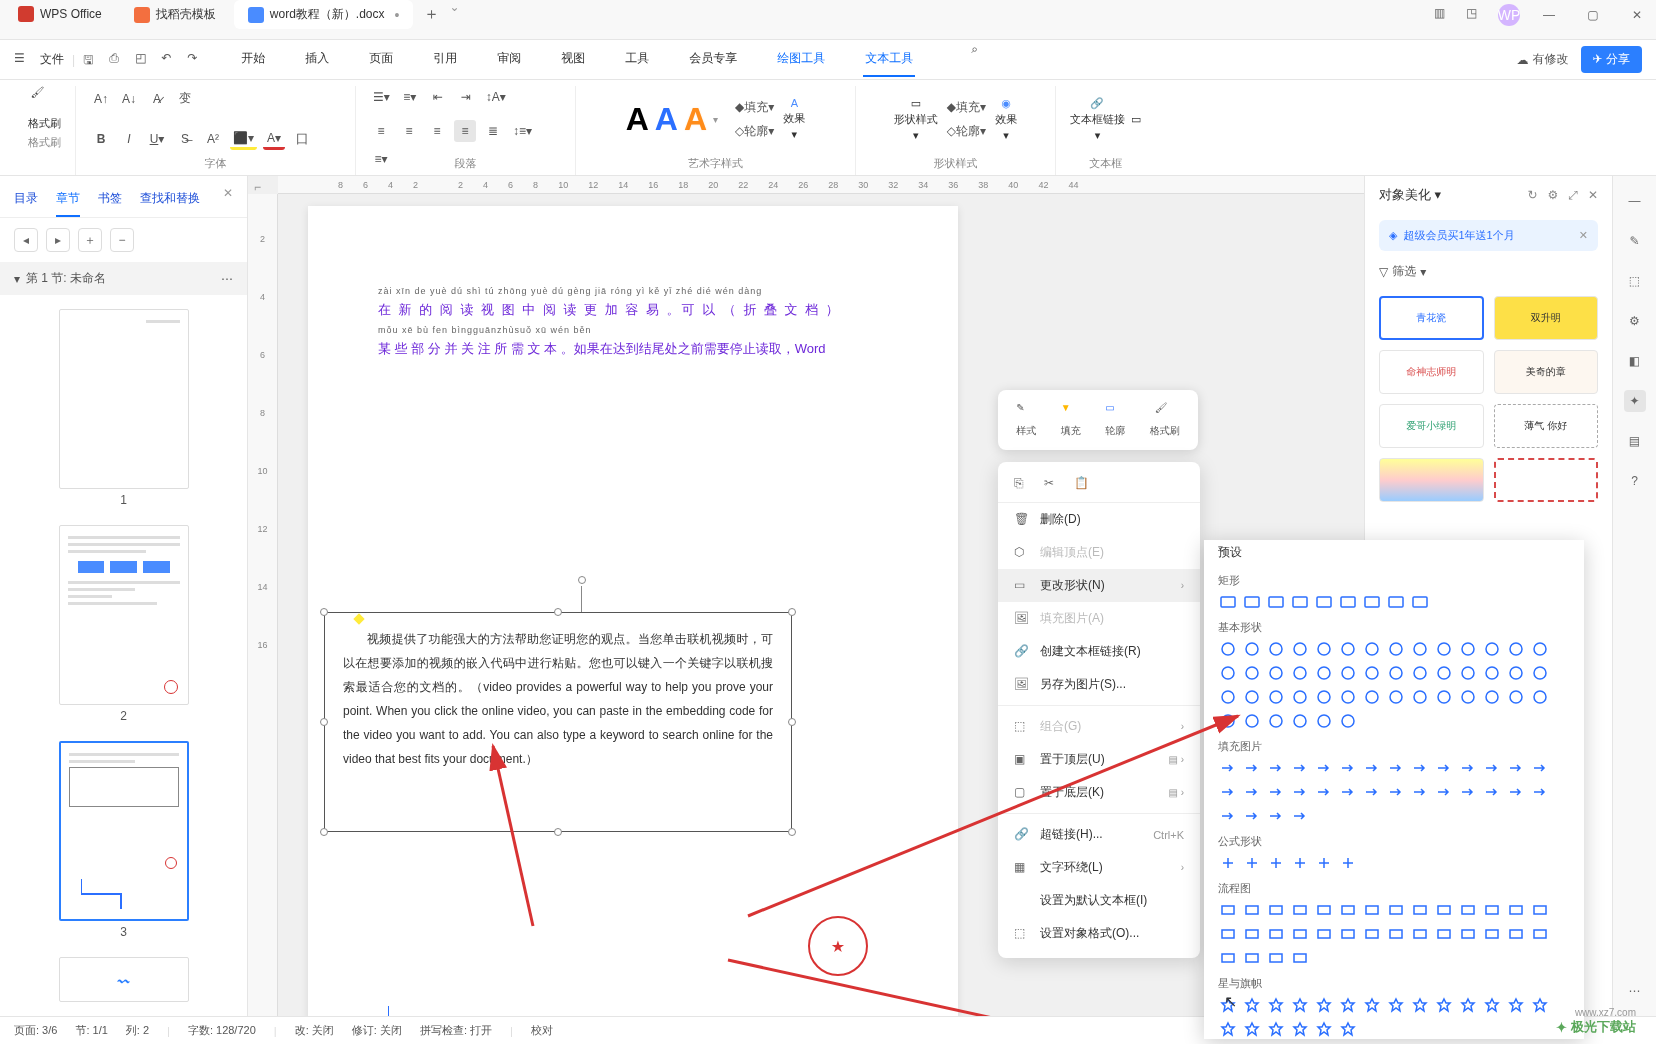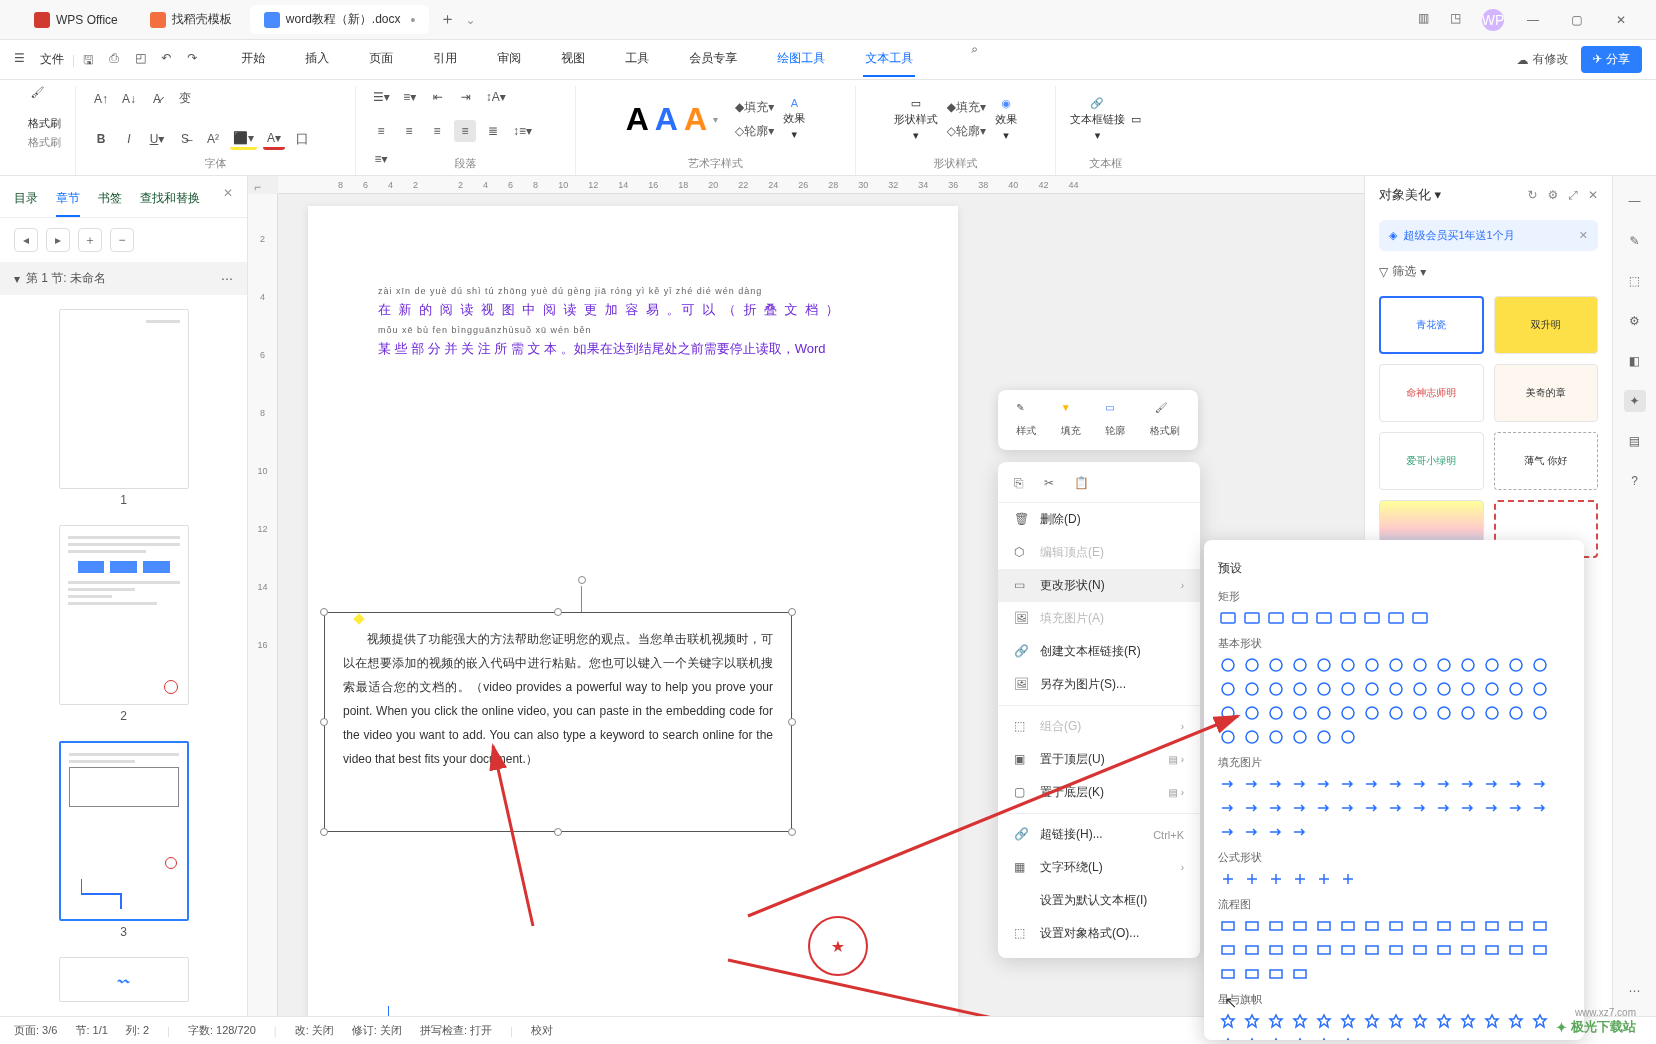--- a/index.html
+++ b/index.html
@@ -1,19 +1,19 @@
 <!DOCTYPE html>
 <html><head>
 <meta charset="utf-8">
 <style>
 * { margin: 0; padding: 0; box-sizing: border-box; font-family: 'Microsoft YaHei', sans-serif; }
 body { background: #f5f5f5; font-size: 12px; color: #333; overflow: hidden; width: 1656px; height: 1044px; position: relative; }
 
 
-.titlebar { height: 40px; background: #f8f8f8; display: flex; align-items: center; padding: 0 20px; border-bottom: 1px solid #e5e5e5; }
+.titlebar { height: 40px; background: #f8f8f8; display: flex; align-items: flex-start; padding: 0 4px; border-bottom: 1px solid #e5e5e5; }
 .tab { display: flex; align-items: center; gap: 6px; padding: 6px 14px; border-radius: 6px; margin-right: 4px; cursor: pointer; }
 .tab.active { background: #fff; }
 .tab-icon { width: 16px; height: 16px; border-radius: 3px; display: inline-block; }
 .tab-icon.red { background: #d13b2f; }
 .tab-icon.orange { background: #f36f3f; }
 .tab-icon.blue { background: #4a8cff; }
 .tab-close { color: #999; font-size: 14px; margin-left: 4px; }
 .tab-add { width: 28px; height: 28px; display: flex; align-items: center; justify-content: center; color: #666; font-size: 16px; }
 .titlebar-right { margin-left: auto; display: flex; gap: 14px; align-items: center; }
 .titlebar-right .icon { width: 18px; height: 18px; color: #666; }
@@ -45,21 +45,21 @@
 .wa1 { color: #000; }
 .wa2 { color: #2b6fff; }
 .wa3 { color: #ff8c1a; text-shadow: 0 0 2px #ff8c1a33; }
 
 
 .main { display: flex; height: calc(100% - 40px - 40px - 96px - 28px); }
 
 
 .left-panel { width: 248px; background: #fff; border-right: 1px solid #e5e5e5; display: flex; flex-direction: column; }
 .lp-tabs { display: flex; gap: 18px; padding: 10px 14px 0; border-bottom: 1px solid #eee; }
-.lp-tab { padding: 4px 0 8px; color: #14532d; cursor: pointer; }
+.lp-tab { padding: 4px 0 8px; color: #1d4ed8; cursor: pointer; }
 .lp-tab.active { color: #0f6fff; border-bottom: 2px solid #0f6fff; }
 .lp-close { margin-left: auto; color: #999; }
 .lp-toolbar { display: flex; gap: 8px; padding: 10px 14px; }
 .lp-tool { width: 24px; height: 24px; border: 1px solid #ddd; border-radius: 4px; display: flex; align-items: center; justify-content: center; color: #666; }
 .lp-section { padding: 8px 14px; background: #f3f3f3; display: flex; align-items: center; gap: 6px; color: #555; }
 .lp-thumbs { flex: 1; overflow: auto; padding: 14px; display: flex; flex-direction: column; gap: 18px; align-items: center; }
 .thumb { width: 130px; height: 180px; background: #fff; border: 1px solid #ddd; border-radius: 2px; position: relative; }
 .thumb.selected { border: 2px solid #2b7fff; }
 .thumb-num { text-align: center; font-size: 12px; color: #555; margin-top: 4px; }
 .thumb-mini { width: 130px; height: 60px; background: #fff; border: 1px solid #ddd; border-radius: 2px; display: flex; align-items: center; justify-content: center; color: #2b7fff; }
@@ -89,38 +89,38 @@
 .cm-row { padding: 8px 16px; display: flex; align-items: center; gap: 10px; color: #333; font-size: 12px; }
 .cm-row:hover, .cm-row.highlight { background: #f0f0f0; }
 .cm-row.disabled { color: #bbb; }
 .cm-icon { width: 16px; height: 16px; color: #666; flex-shrink: 0; }
 .cm-chevron { margin-left: auto; color: #999; font-size: 10px; }
 .cm-shortcut { margin-left: auto; color: #999; font-size: 11px; }
 .cm-sep { height: 1px; background: #eee; margin: 4px 0; }
 .cm-toprow { display: flex; gap: 14px; padding: 6px 16px 10px; border-bottom: 1px solid #eee; }
 
 
-.shape-menu { position: absolute; top: 540px; left: 1204px; width: 380px; background: #fff; border-radius: 8px; box-shadow: 0 4px 20px rgba(0,0,0,.2); padding: 16px 14px; z-index: 40; max-height: 500px; overflow: auto; }
+.shape-menu { position: absolute; top: 540px; left: 1204px; width: 380px; background: #fff; border-radius: 0; box-shadow: 0 4px 20px rgba(0,0,0,.2); padding: 0 14px; z-index: 40; max-height: 500px; overflow: auto; }
 .sm-title { font-size: 12px; color: #333; padding: 4px 0; }
 .sm-section { font-size: 11px; color: #666; margin: 8px 0 4px; }
 .sm-grid { display: flex; flex-wrap: wrap; gap: 4px; }
 .sm-shape { width: 20px; height: 20px; display: flex; align-items: center; justify-content: center; }
 .sm-shape svg { width: 16px; height: 16px; stroke: #2b6fff; fill: none; stroke-width: 1.5; }
 .sm-arrow-cursor { position: absolute; bottom: 28px; left: 20px; font-size: 16px; }
 
 
 .right-panel { width: 248px; background: #fff; border-left: 1px solid #e5e5e5; display: flex; flex-direction: column; }
 .rp-header { display: flex; align-items: center; padding: 10px 14px; gap: 8px; }
 .rp-title { font-size: 13px; }
 .rp-header-icons { margin-left: auto; display: flex; gap: 10px; color: #888; }
 .rp-promo { margin: 6px 14px; padding: 8px 10px; background: #eaf3ff; border-radius: 6px; display: flex; align-items: center; gap: 6px; color: #2b6fff; font-size: 11px; }
 .rp-promo .close { margin-left: auto; color: #999; }
 .rp-filter { padding: 6px 14px; display: flex; align-items: center; gap: 4px; color: #555; font-size: 12px; }
 .rp-templates { padding: 10px 14px; display: grid; grid-template-columns: 1fr 1fr; gap: 10px; overflow: auto; }
-.rp-template { height: 58px; border: 1px solid #e5e5e5; border-radius: 4px; display: flex; align-items: center; justify-content: center; font-size: 10px; }
+.rp-template { height: 44px; border: 1px solid #e5e5e5; border-radius: 4px; display: flex; align-items: center; justify-content: center; font-size: 10px; }
 
 
 .right-sidebar { width: 44px; background: #f8f8f8; border-left: 1px solid #e5e5e5; display: flex; flex-direction: column; align-items: center; gap: 18px; padding-top: 14px; }
 .rs-icon { width: 22px; height: 22px; color: #666; border-radius: 4px; display: flex; align-items: center; justify-content: center; }
 .rs-icon.active { background: #e5e5e5; }
 
 
 .statusbar { height: 28px; background: #fff; border-top: 1px solid #e5e5e5; display: flex; align-items: center; padding: 0 14px; gap: 18px; font-size: 11px; color: #555; }
 .sb-divider { color: #ddd; }
 .watermark { position: absolute; bottom: 8px; right: 20px; color: #5ba85b; font-size: 13px; font-weight: bold; z-index: 100; display: flex; gap: 4px; align-items: center; }

